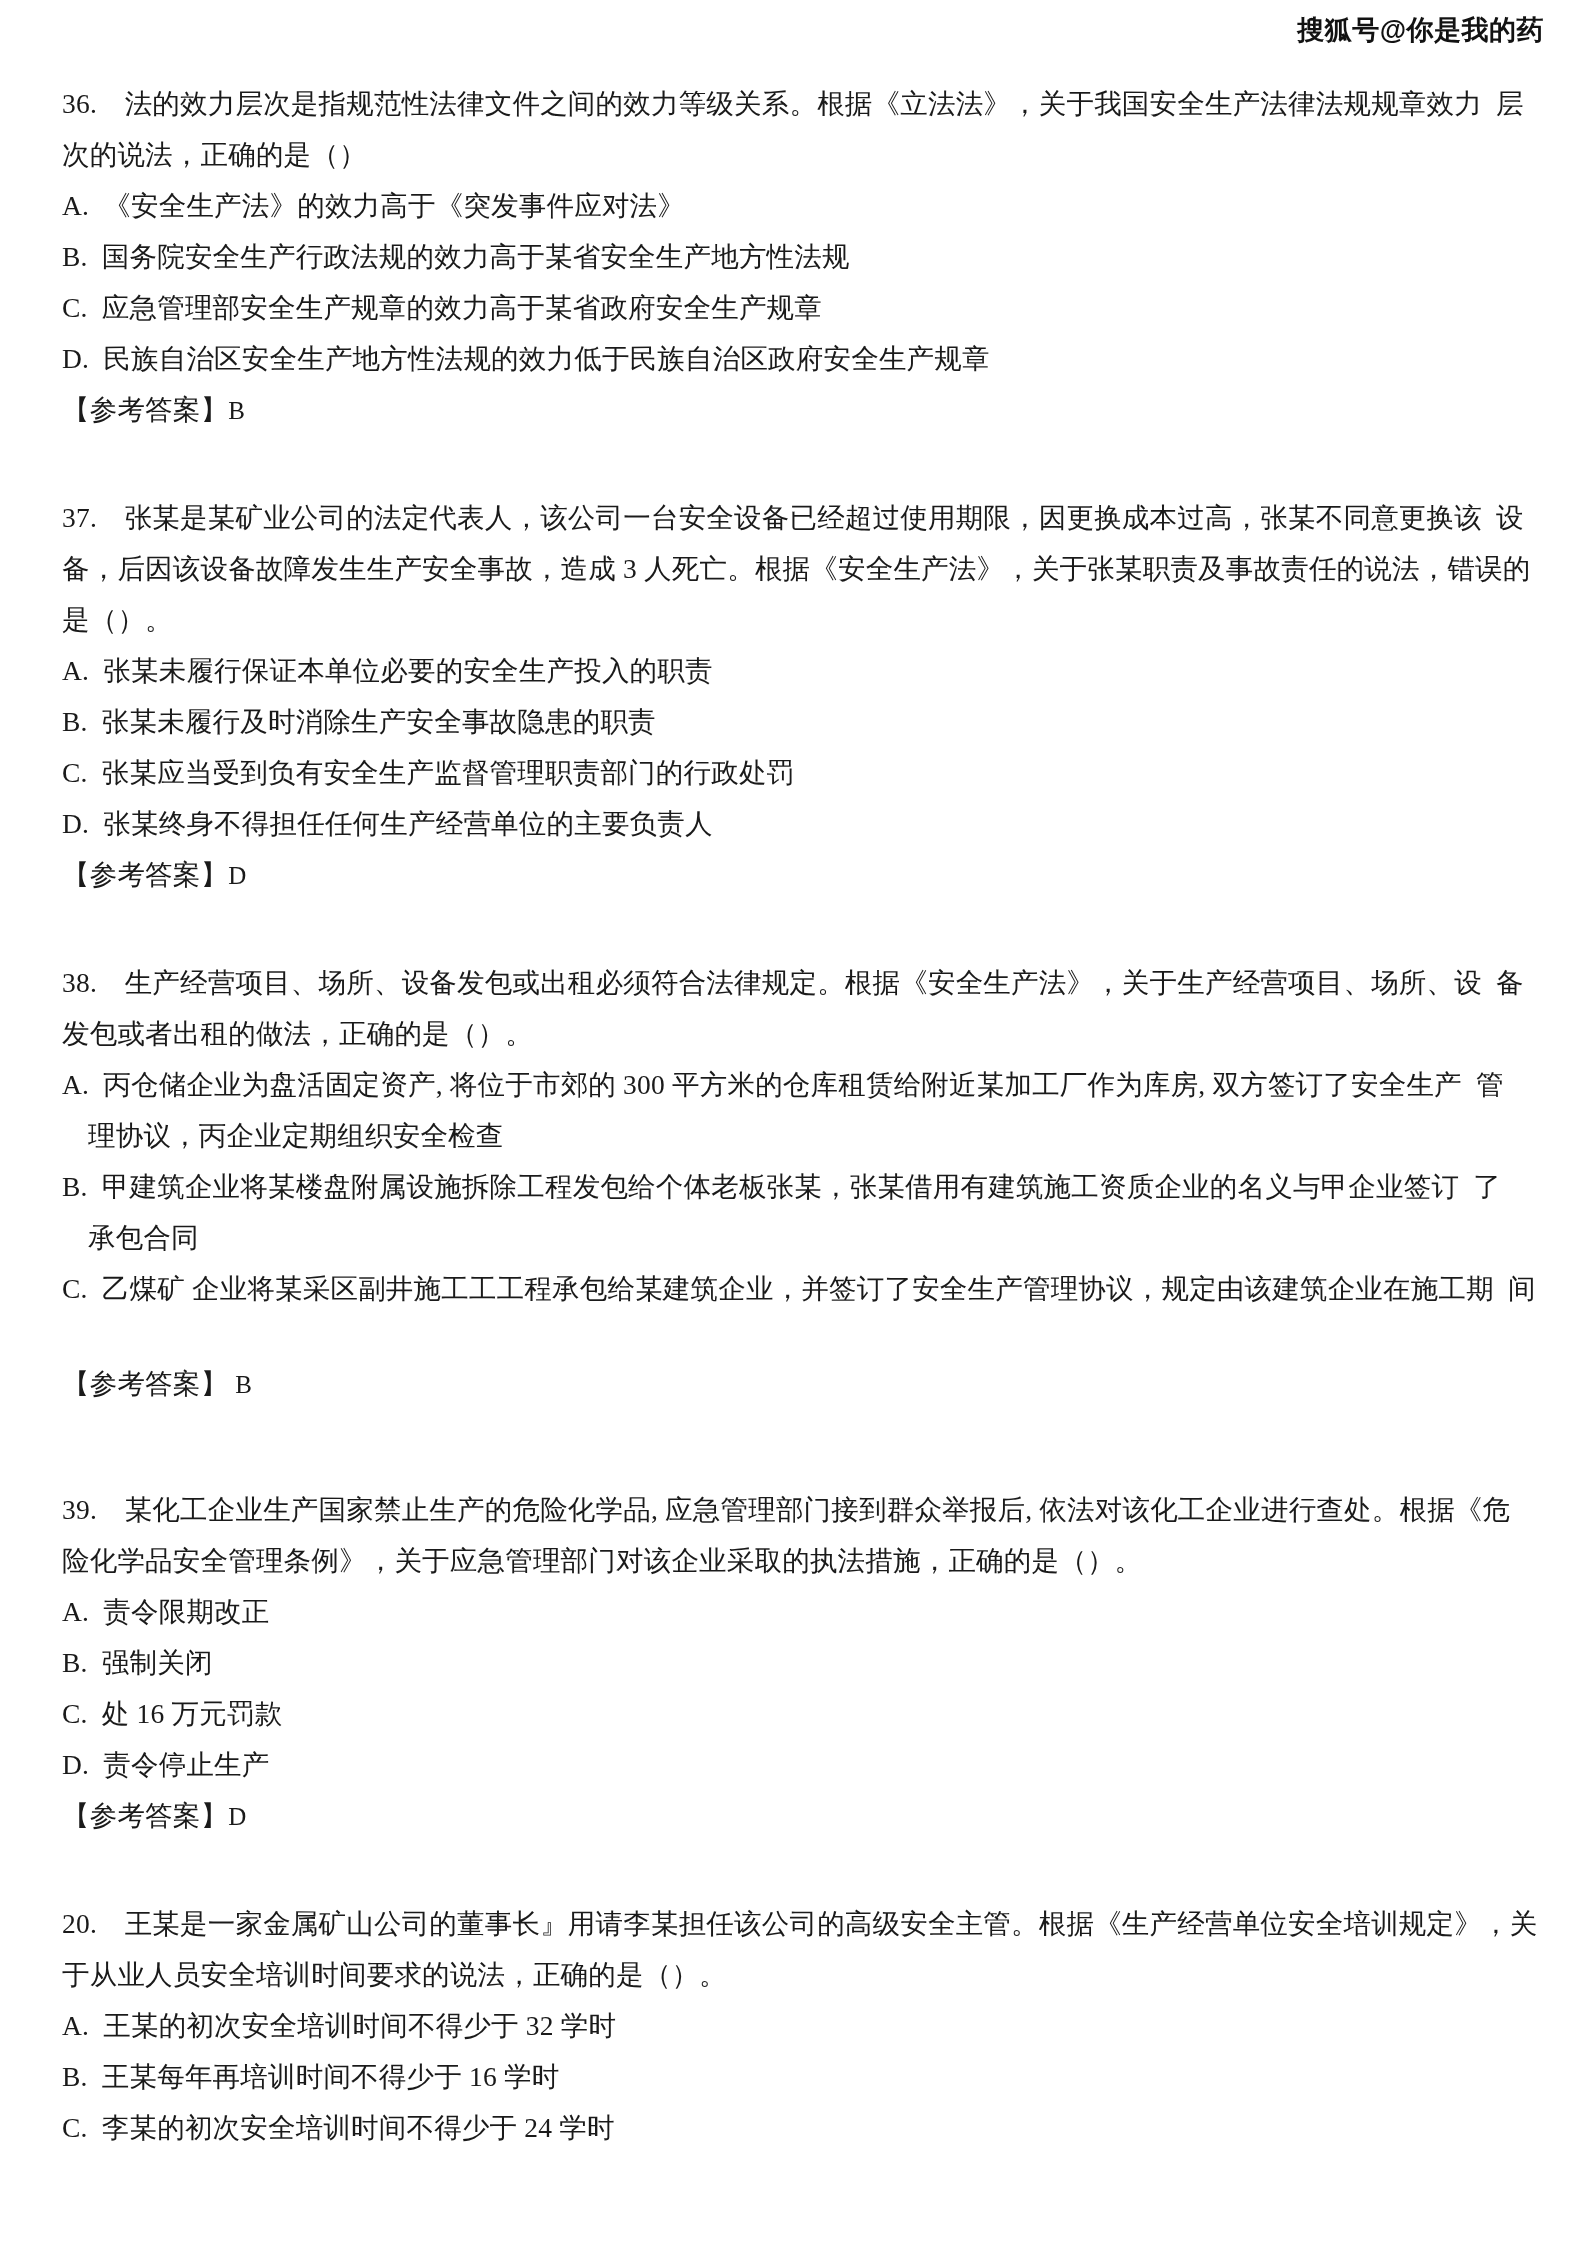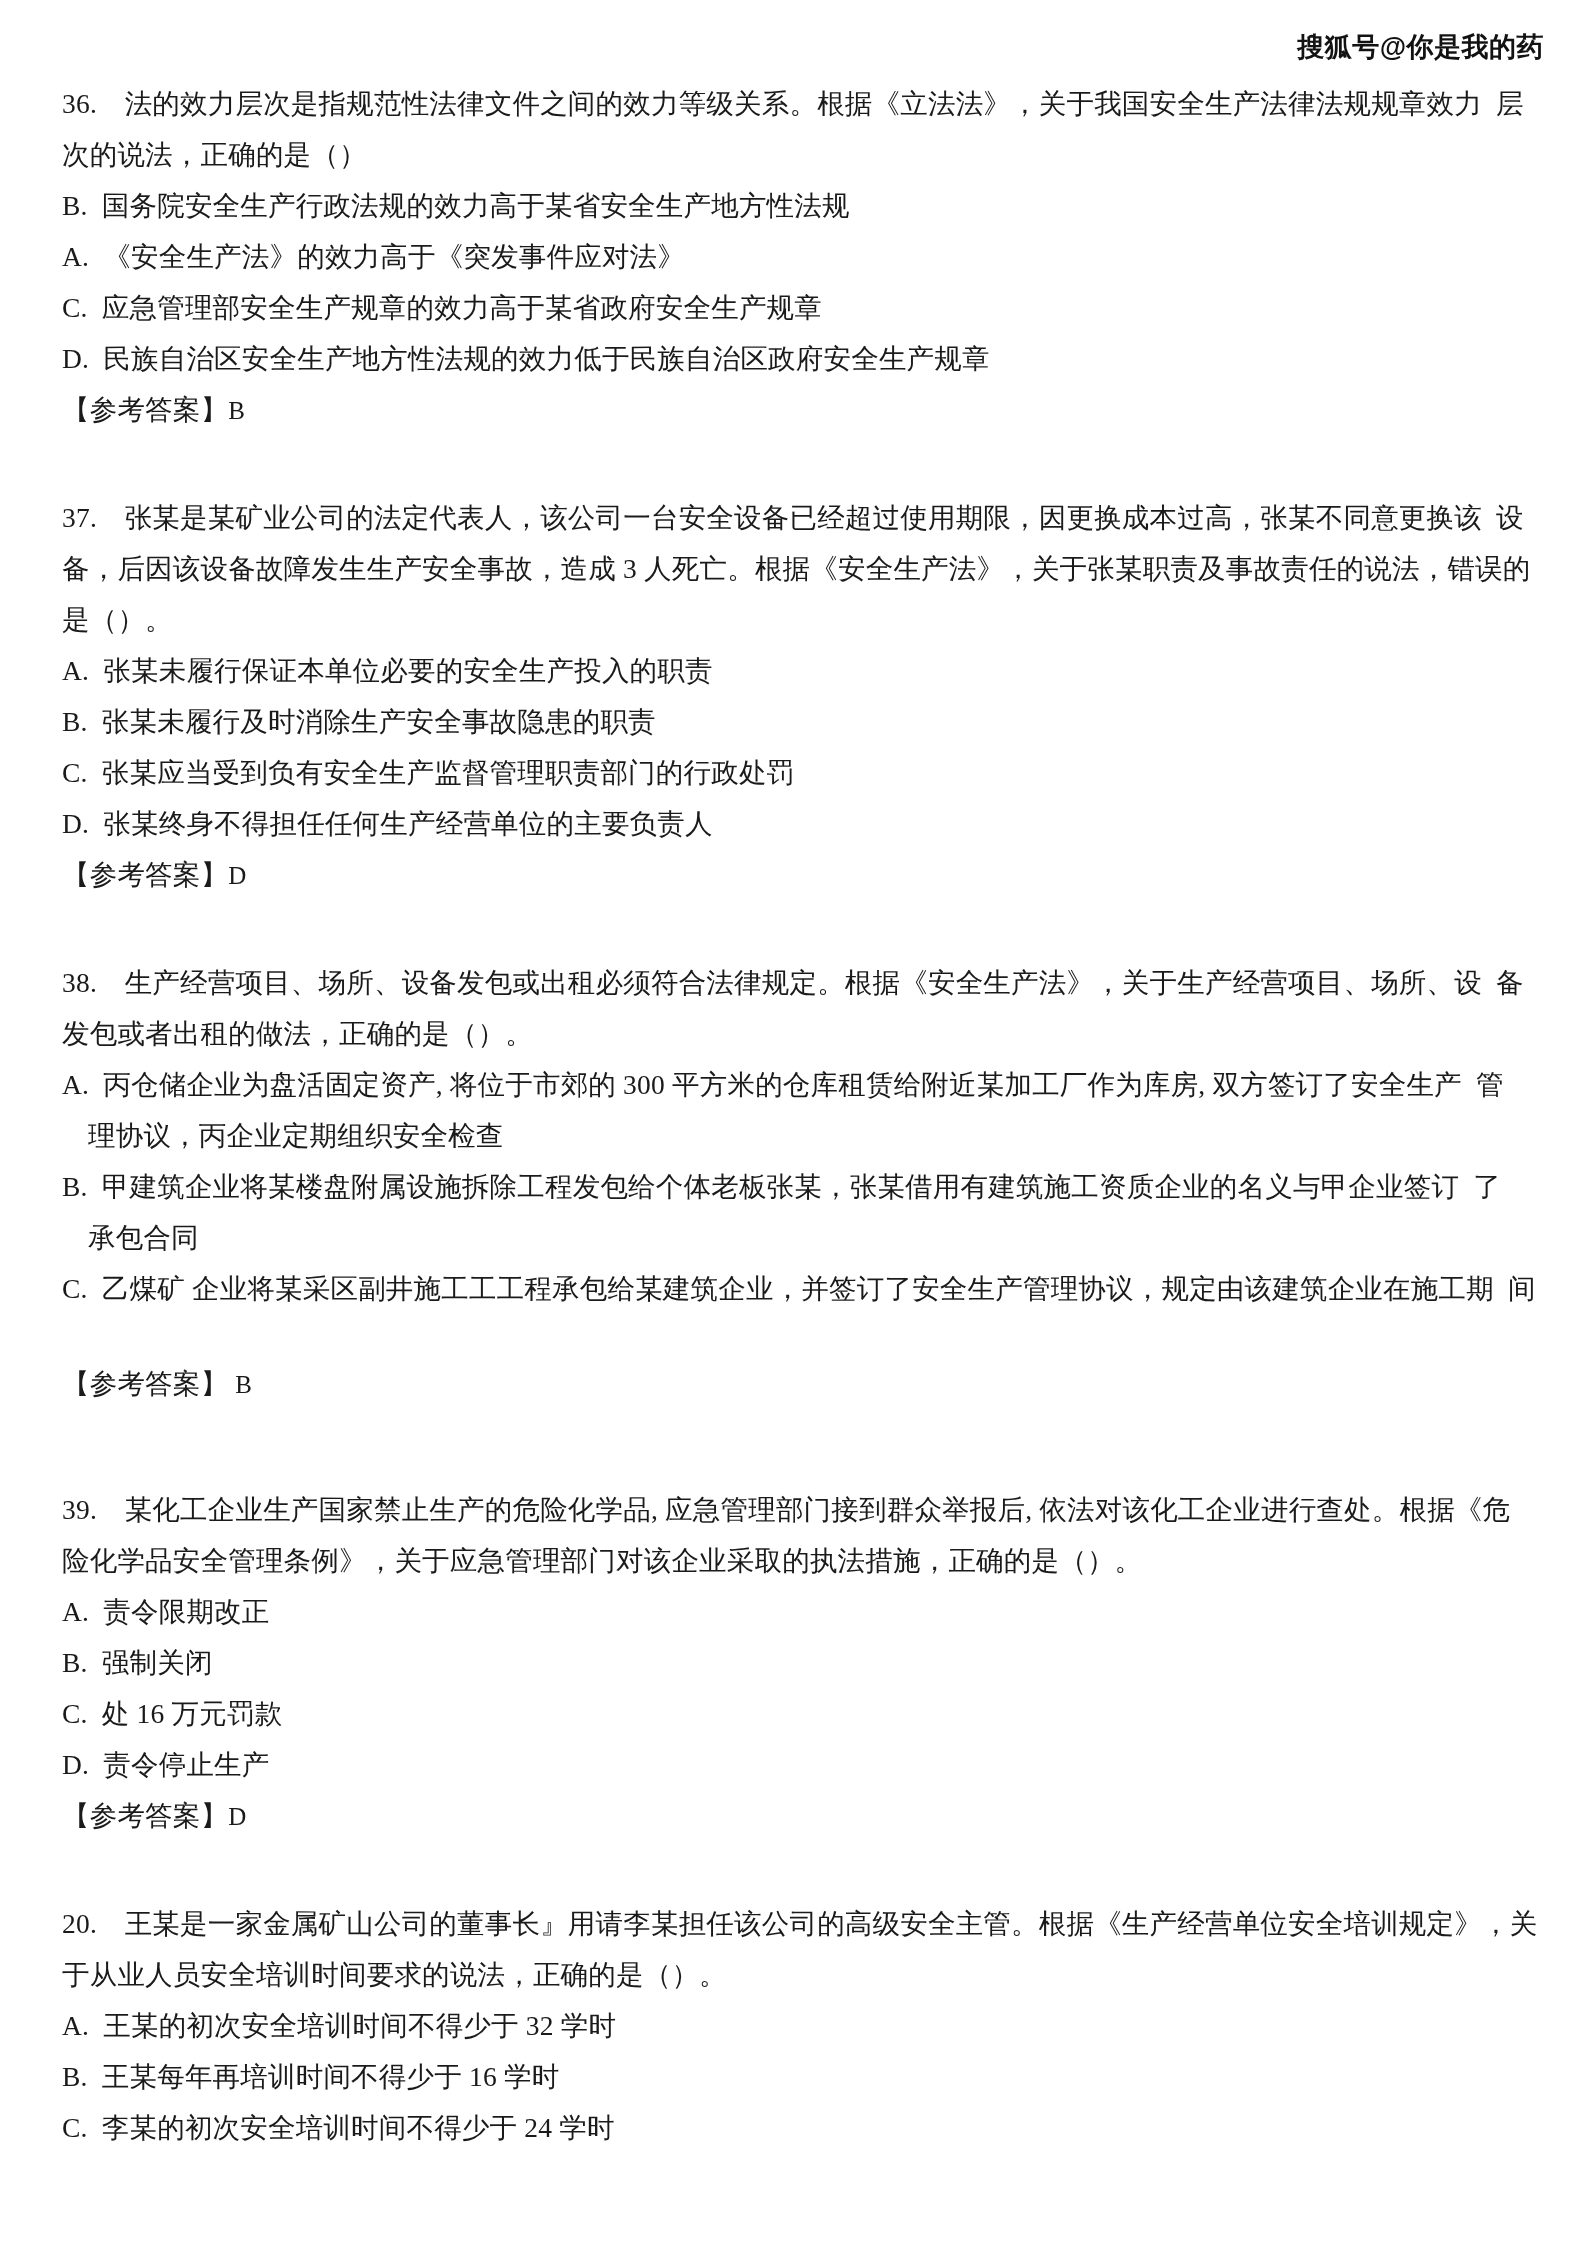--- a/index.html
+++ b/index.html
@@ -14,21 +14,21 @@
   .page {
     position: relative;
     width: 1586px;
     height: 2245px;
     background: #ffffff;
     overflow: hidden;
     box-sizing: border-box;
   }
   .watermark-bar {
     position: absolute;
-    top: 17px;
+    top: 0;
     left: 0;
     right: 0;
     height: 62px;
   }
   .watermark {
     position: absolute;
     right: 42px;
     top: 12px;
     font-family: "Liberation Sans", "DejaVu Sans", sans-serif;
     font-size: 27px;
@@ -92,22 +92,22 @@
 
   <div class="watermark-bar">
     <div class="watermark">搜狐号@你是我的药</div>
   </div>
 
   <div class="content">
 
     <div class="question-block">
       <div class="qline stem">36.　法的效力层次是指规范性法律文件之间的效力等级关系。根据《立法法》，关于我国安全生产法律法规规章效力  层</div>
       <div class="qline stem">次的说法，正确的是（）</div>
+      <div class="opt"><span class="num">A.</span>&nbsp;&nbsp;<span>《安全生产法》的效力高于《突发事件应对法》</span></div>
       <div class="opt"><span class="num">B.</span>&nbsp;&nbsp;<span>国务院安全生产行政法规的效力高于某省安全生产地方性法规</span></div>
-      <div class="opt"><span class="num">A.</span>&nbsp;&nbsp;<span>《安全生产法》的效力高于《突发事件应对法》</span></div>
       <div class="opt"><span class="num">C.</span>&nbsp;&nbsp;<span>应急管理部安全生产规章的效力高于某省政府安全生产规章</span></div>
       <div class="opt"><span class="num">D.</span>&nbsp;&nbsp;<span>民族自治区安全生产地方性法规的效力低于民族自治区政府安全生产规章</span></div>
       <div class="answer"><span>【参考答案】</span><span class="ans-letter">B</span></div>
     </div>
 
     <div class="gap-md"></div>
 
     <div class="question-block">
       <div class="qline stem">37.　张某是某矿业公司的法定代表人，该公司一台安全设备已经超过使用期限，因更换成本过高，张某不同意更换该  设</div>
       <div class="qline stem">备，后因该设备故障发生生产安全事故，造成 3 人死亡。根据《安全生产法》，关于张某职责及事故责任的说法，错误的</div>

